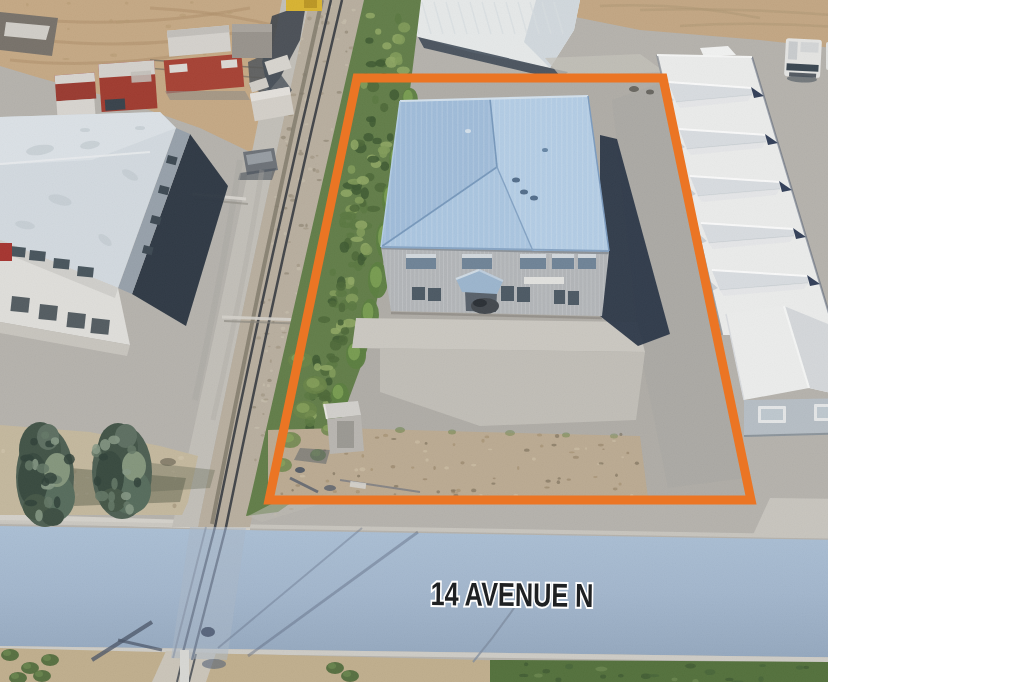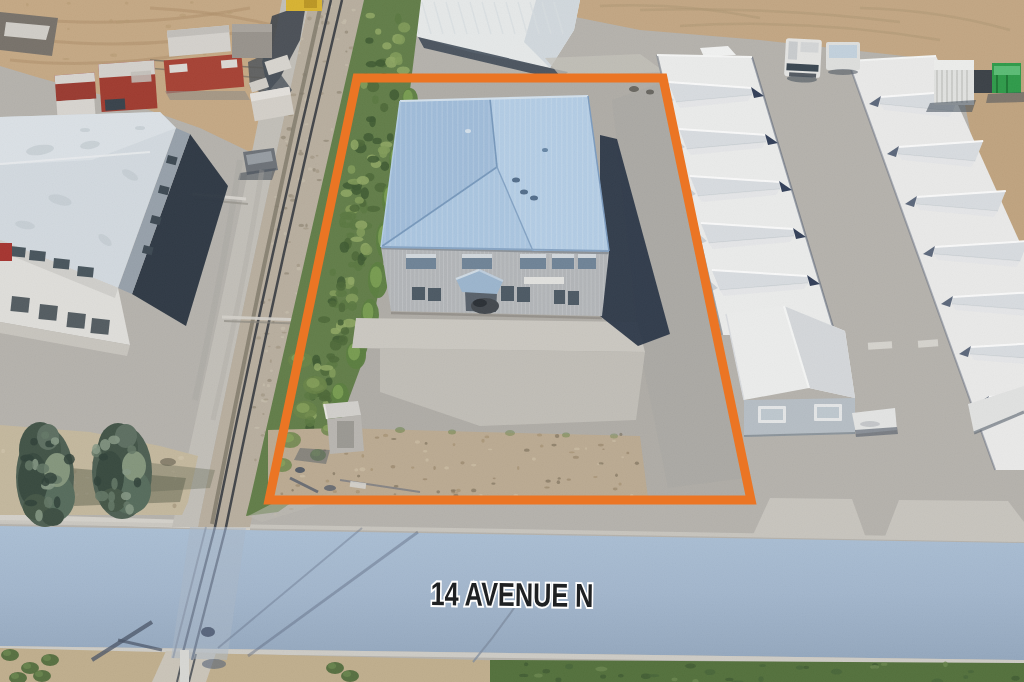--- a/index.html
+++ b/index.html
@@ -1,14 +1,14 @@
 <!DOCTYPE html>
 <html><head><meta charset="utf-8"><title>aerial</title>
 <style>html,body{margin:0;padding:0;background:#fff}
-#scene{width:1024px;height:682px;overflow:hidden;position:relative;font-family:"Liberation Sans",sans-serif}
+#scene{width:828px;height:682px;overflow:hidden;position:relative;font-family:"Liberation Sans",sans-serif}
 </style></head><body>
 
 <div id="scene">
 <svg width="1024" height="682" viewBox="0 0 1024 682">
 
 <rect x="0.0" y="0.0" width="1024.0" height="682.0" fill="#b9b6b0"></rect>
 
 <g>
 <polygon points="0.0,0.0 314.0,0.0 304.0,40.0 286.0,75.0 270.0,100.0 262.0,140.0 250.0,152.0 200.0,128.0 120.0,100.0 40.0,78.0 0.0,66.0" fill="#c9ac87"></polygon>
 <path d="M20 18 Q 130 30 250 8" fill="none" stroke="#b2946e" stroke-width="3" opacity="0.55"></path>

